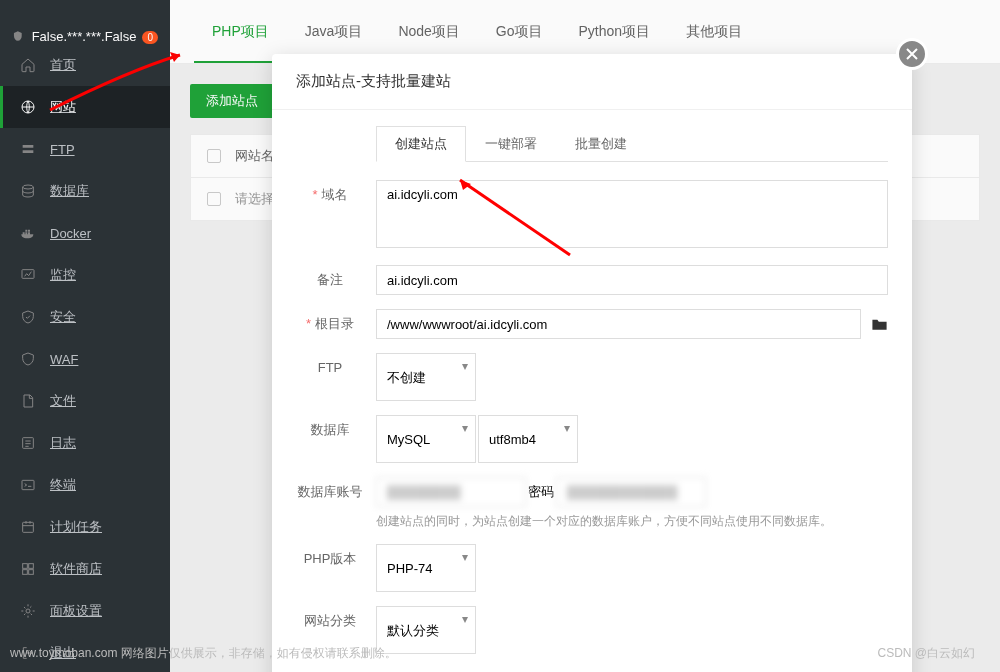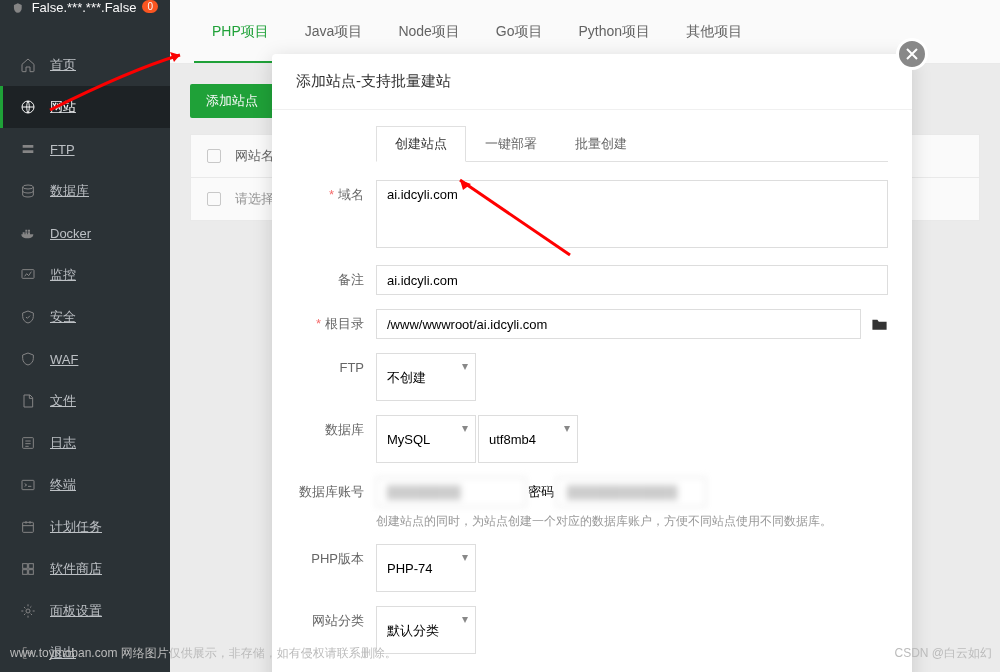--- a/index.html
+++ b/index.html
@@ -1,19 +1,19 @@
 <!DOCTYPE html>
 <html><head>
 <meta charset="utf-8">
 <style>
 * { margin: 0; padding: 0; box-sizing: border-box; font-family: "Microsoft YaHei", Arial, sans-serif; }
 body { background: #f5f5f5; overflow: hidden; width: 1000px; height: 672px; position: relative; }
 
 .sidebar { position: absolute; left: 0; top: 0; width: 170px; height: 672px; background: #2c3338; color: #c0c4c8; }
-.sidebar-header { height: 44px; display: flex; align-items: flex-start; padding: 0 12px; font-size: 13px; color: #fff; }
+.sidebar-header { height: 44px; display: flex; align-items: flex-end; padding: 0 12px; font-size: 13px; color: #fff; }
 .shield-icon { width: 16px; height: 16px; margin-right: 8px; fill: #888; }
 .badge-count { background: #ff5722; color: #fff; font-size: 10px; padding: 1px 5px; border-radius: 8px; margin-left: 6px; }
 
 .nav-item { height: 42px; display: flex; align-items: center; padding: 0 20px; font-size: 13px; cursor: pointer; position: relative; text-decoration: underline; }
 .nav-item.active { background: #1e2326; }
 .nav-item.active::before { content: ''; position: absolute; left: 0; top: 0; width: 3px; height: 100%; background: #20a53a; }
 .nav-icon { width: 16px; height: 16px; margin-right: 14px; fill: #888; flex-shrink: 0; }
 .nav-icon.outline { fill: none; stroke: #888; stroke-width: 1.5; }
 .nav-item.active .nav-icon { fill: #fff; }
 .nav-item.active .nav-icon.outline { stroke: #fff; fill: none; }
@@ -38,39 +38,39 @@
 .modal { position: absolute; left: 272px; top: 54px; width: 640px; background: #fff; border-radius: 4px; box-shadow: 0 4px 20px rgba(0,0,0,0.15); }
 .modal-close { position: absolute; right: -16px; top: -16px; width: 32px; height: 32px; background: #888; border-radius: 50%; border: 3px solid #fff; cursor: pointer; display: flex; align-items: center; justify-content: center; color: #fff; font-size: 16px; }
 .modal-title { padding: 18px 24px; font-size: 15px; color: #333; border-bottom: 1px solid #f0f0f0; }
 .modal-body { padding: 16px 24px 8px; }
 
 .sub-tabs { display: flex; border-bottom: 1px solid #e0e0e0; margin-bottom: 18px; margin-left: 80px; }
 .sub-tab { padding: 8px 18px; font-size: 13px; color: #666; cursor: pointer; border: 1px solid transparent; margin-bottom: -1px; }
 .sub-tab.active { border: 1px solid #e0e0e0; border-bottom-color: #fff; background: #fff; color: #333; }
 
 .form-row { display: flex; align-items: flex-start; margin-bottom: 14px; font-size: 13px; }
-.form-label { width: 80px; text-align: right; padding-right: 12px; color: #666; line-height: 30px; flex-shrink: 0; }
+.form-label { width: 80px; text-align: center; padding-right: 12px; color: #666; line-height: 30px; flex-shrink: 0; }
 .required { color: #f56c6c; margin-right: 4px; }
 .form-control { flex: 1; }
 .textarea-input { width: 100%; height: 68px; border: 1px solid #ddd; padding: 6px 10px; font-size: 13px; resize: none; font-family: inherit; }
 .text-input { width: 100%; height: 30px; border: 1px solid #ddd; padding: 0 10px; font-size: 13px; }
 .select-input { height: 48px; border: 1px solid #ddd; padding: 0 28px 0 10px; font-size: 13px; background: #fff; appearance: none; position: relative; min-width: 100px; }
 .select-wrap { position: relative; display: inline-block; }
 .select-wrap::after { content: '▾'; position: absolute; right: 8px; top: 6px; color: #888; pointer-events: none; font-size: 12px; }
 .input-group { display: flex; gap: 2px; align-items: center; }
 .folder-icon { width: 18px; height: 16px; fill: #333; cursor: pointer; margin-left: 8px; }
 .helper-text { font-size: 12px; color: #999; margin-top: 6px; }
 .blurred { filter: blur(3px); color: #ccc; }
 
 .modal-footer { padding: 16px 24px; display: flex; justify-content: flex-end; gap: 10px; border-top: 1px solid #f0f0f0; }
 .btn { padding: 6px 18px; font-size: 13px; border-radius: 10px; cursor: pointer; border: 1px solid #ddd; background: #fff; color: #666; }
 .btn-primary { background: #20a53a; color: #fff; border-color: #20a53a; text-decoration: underline; }
 
 .watermark-bottom { position: absolute; left: 10px; bottom: 10px; font-size: 12px; color: #bbb; }
-.watermark-right { position: absolute; right: 8px; bottom: 10px; font-size: 12px; color: #bbb; }
+.watermark-right { position: absolute; right: 25px; bottom: 10px; font-size: 12px; color: #bbb; }
 </style>
 </head>
 <body>
 
 <div class="sidebar">
   <div class="sidebar-header">
     <svg class="shield-icon" viewBox="0 0 24 24">
         <path d="M12 2L4 6v6c0 5 3.4 9.7 8 10 4.6-.3 8-5 8-10V6l-8-4z"></path>
       </svg>
     <span>False.***.***.False</span>

